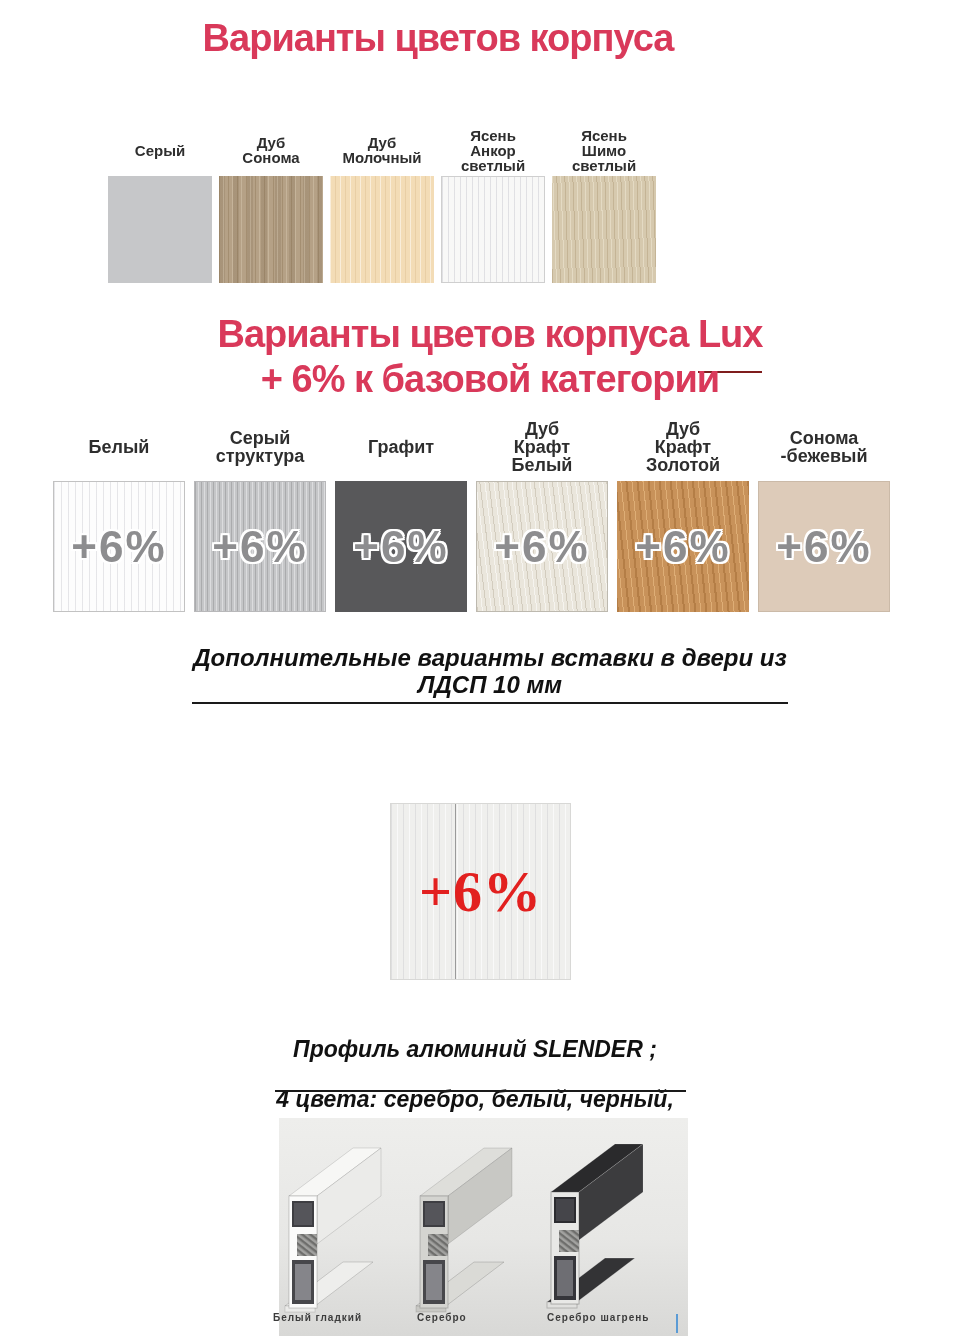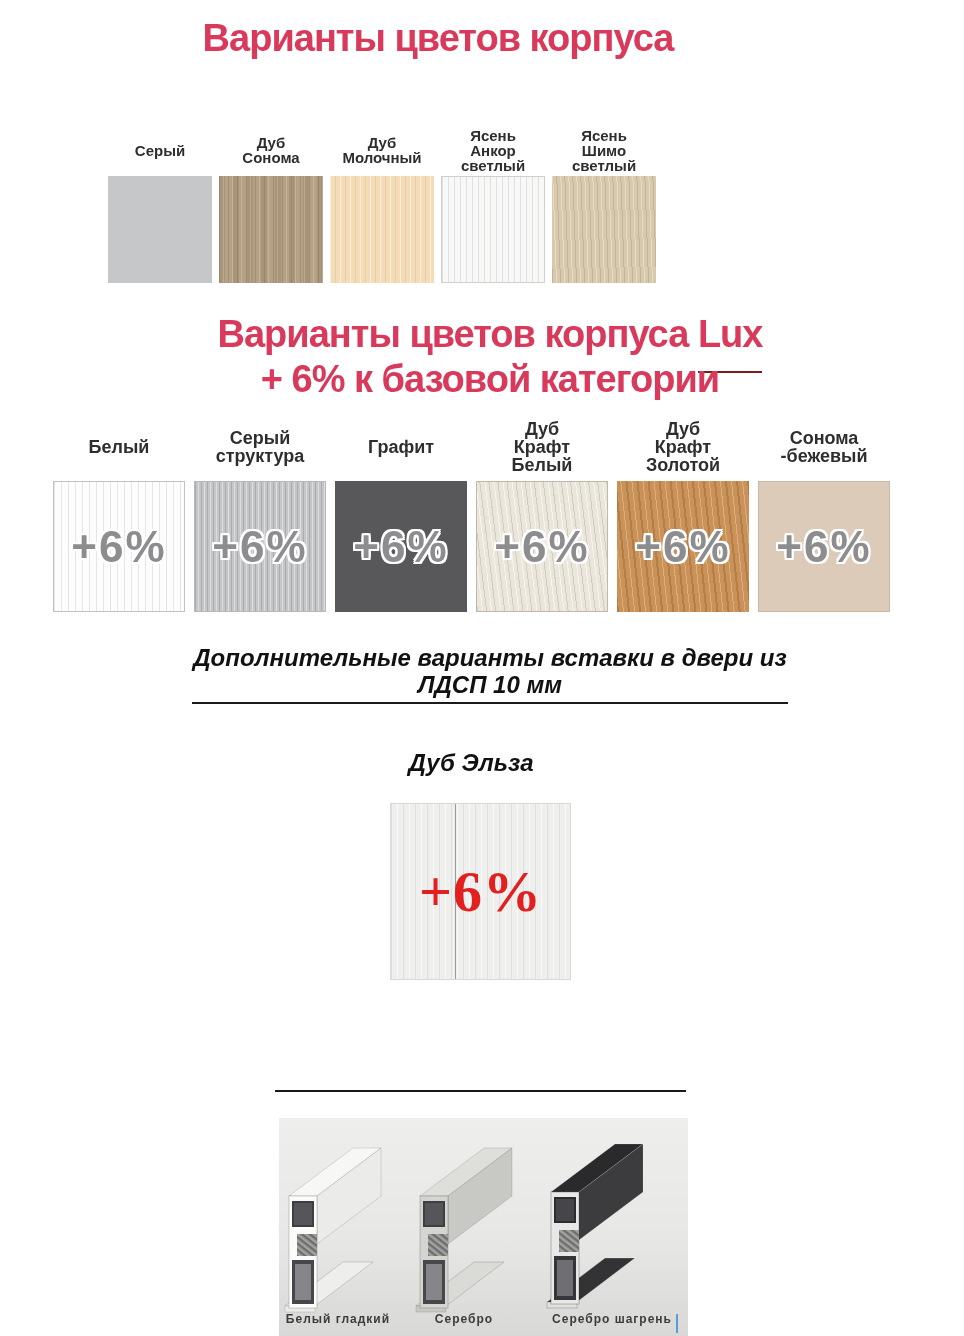--- a/index.html
+++ b/index.html
@@ -82,23 +82,23 @@
 
   
   .profile-head{top:1012px;left:0;width:950px;font-size:23px;line-height:25px;}
   .hr-profile{left:275px;top:1090px;width:411px;}
   .photo{position:absolute;left:279px;top:1118px;width:409px;height:218px;
          background:linear-gradient(180deg,#eeeeec 0%,#e7e7e5 55%,#d8d8d6 100%);}
   .prof{position:absolute;width:115px;height:180px;}
   .prof-white{left:2px;top:16px;}
   .prof-silver{left:133px;top:16px;}
   .prof-black{left:264px;top:12px;}
-  .prof-lbl{position:absolute;top:194px;width:130px;text-align:center;
-            font-size:12px;font-weight:700;letter-spacing:1px;color:#3c3c3c;}
-  .pl-1{left:-6px;} .pl-2{left:120px;} .pl-3{left:268px;}
+  .prof-lbl{position:absolute;top:194px;width:130px;text-align:left;
+            font-size:10px;font-weight:700;letter-spacing:1px;color:#3c3c3c;}
+  .pl-1{left:-6px;} .pl-2{left:138px;} .pl-3{left:268px;}
   .caret{position:absolute;left:397px;top:196px;width:2px;height:19px;background:#5b9bd5;}
 
   .white-prof{--f1:#f7f7f5;--f2:#ebebe9;--cut:#fbfbfa;--plate:#eeeeec;}
   .silver-prof{--f1:#dededa;--f2:#c8c8c4;--cut:#d4d4d0;--plate:#dadad6;}
   .black-prof{--f1:#2a2a2c;--f2:#3c3c3e;--cut:#e8e8e6;--plate:#333335;}
 </style>
 </head>
 <body>
 
 <div class="canvas">
@@ -183,25 +183,29 @@
       <div class="sw sw-l t-bezh">
         <span class="plus6">+6%</span>
       </div>
     </div>
   </div>
 
   <div class="ital-head inserts-head">Дополнительные варианты вставки в двери из
 ЛДСП 10 мм</div>
   <div class="hr hr-inserts"></div>
 
-  <div class="ital-head elza-label">Дуб Эльза</div>
   <div class="elza-swatch t-elza">
     <span class="plus6-red">+6%</span>
   </div>
 
+  <div class="ital-head profile-head">
+    <div>Профиль алюминий SLENDER ;</div>
+    <div>4 цвета: серебро, белый, черный,</div>
+    <div>золото белое.</div>
+  </div>
   <div class="hr hr-profile"></div>
 
   <div class="photo">
     <svg width="0" height="0" style="position:absolute">
       <defs>
         <pattern id="ribs" width="5" height="5" patternUnits="userSpaceOnUse" patternTransform="rotate(38)">
           <rect width="5" height="5" fill="#a2a2a0"></rect>
           <rect width="5" height="2.4" fill="#6e6e6c"></rect>
         </pattern>
       </defs>

